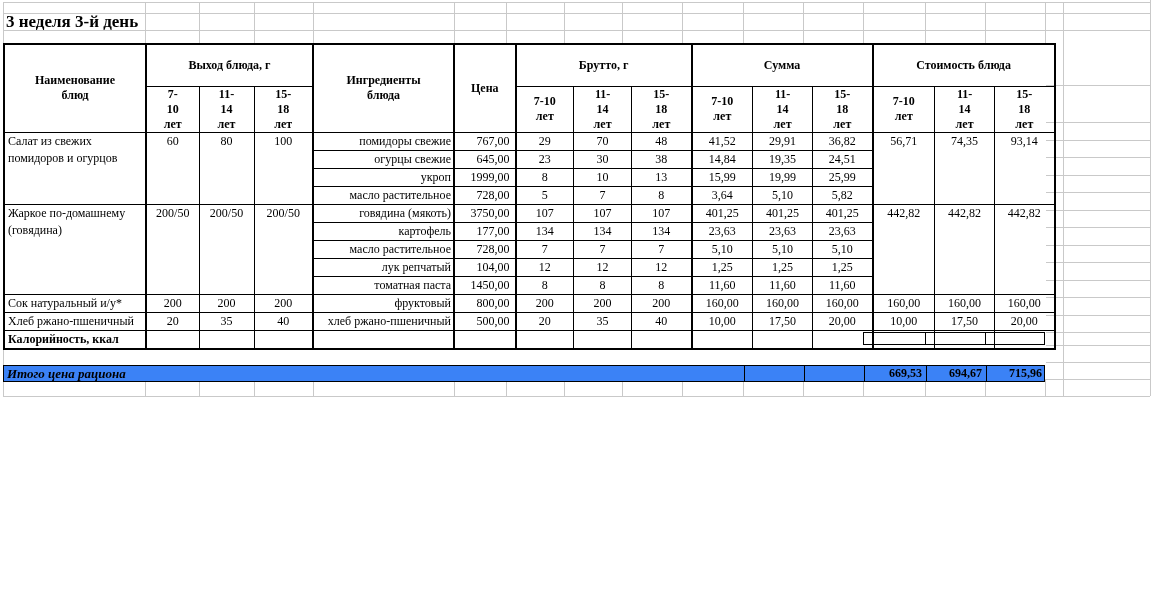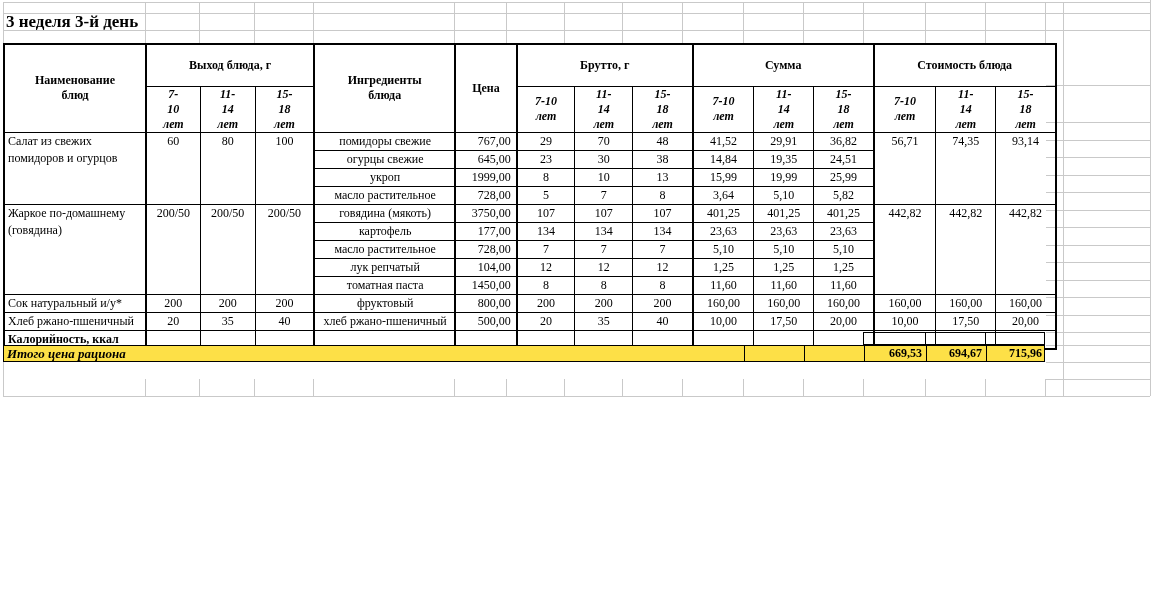--- a/index.html
+++ b/index.html
@@ -14,21 +14,21 @@
                font-weight:bold;font-size:17px;white-space:nowrap;}
   
   #menu-table{position:absolute;left:3px;top:43px;border-collapse:collapse;table-layout:fixed;
               border:2px solid #000;}
   #menu-table th,#menu-table td{border:1px solid #000;padding:0 2px;font-size:12px;overflow:hidden;}
   #menu-table thead th{font-weight:bold;text-align:center;vertical-align:middle;padding:0 16px;}
   #menu-table tbody td{line-height:17px;vertical-align:top;}
   #menu-table tbody tr{height:17.5px;}
   .bl2{border-left-width:2px !important;}
   .c-name{text-align:left;line-height:16.5px;padding-left:3px !important;}
-  .c-ing{text-align:center;padding-left:3px !important;}
+  .c-ing{text-align:right;padding-left:3px !important;}
   .c-price{text-align:right;padding-right:5px !important;}
   .c-num{text-align:center;}
   .bold{font-weight:bold;}
   
   #gap-cells{position:absolute;left:863px;top:332px;width:182px;height:13px;
              border:1px solid #000;box-sizing:border-box;}
   #gap-cells .d{position:absolute;top:0;width:1px;height:100%;background:#000;}
   
   .total-row{position:absolute;left:3px;width:1042px;height:17px;border:1px solid #000;
              box-sizing:border-box;}
@@ -128,21 +128,21 @@
     <thead>
       <tr style="height:42px;">
         <th rowspan="2">Наименование блюд</th>
         <th colspan="3" class="bl2">Выход блюда, г</th>
         <th rowspan="2" class="bl2">Ингредиенты блюда</th>
         <th rowspan="2" class="bl2">Цена</th>
         <th colspan="3" class="bl2">Брутто, г</th>
         <th colspan="3" class="bl2">Сумма</th>
         <th colspan="3" class="bl2">Стоимость блюда</th>
       </tr>
-      <tr style="height:37px;font-style:italic;">
+      <tr style="height:37px;">
         <th class="bl2">7-10 лет</th>
         <th>11-14 лет</th>
         <th>15-18 лет</th>
         <th class="bl2">7-10 лет</th>
         <th>11-14 лет</th>
         <th>15-18 лет</th>
         <th class="bl2">7-10 лет</th>
         <th>11-14 лет</th>
         <th>15-18 лет</th>
         <th class="bl2">7-10 лет</th>
@@ -307,21 +307,21 @@
           <td class="c-num"></td>
         </tr>
       </tbody>
   </table>
 
   <div id="gap-cells">
     <div class="d" style="left:61px;"></div>
     <div class="d" style="left:121px;"></div>
   </div>
 
-  <div class="total-row" style="top: 345px; background: #fde047;">
+  <div class="total-row" style="top: 365px; background: #3b82f6;">
     <span class="lbl">Итого цена рациона</span>
     <span class="cell" style="left:740px;width:60px;"></span>
     <span class="cell" style="left:800px;width:60px;"></span>
     <span class="cell" style="left:860px;width:62px;">669,53</span>
     <span class="cell" style="left:922px;width:60px;">694,67</span>
     <span class="cell" style="left:982px;width:60px;">715,96</span>
   </div>
 
 
 </div>

